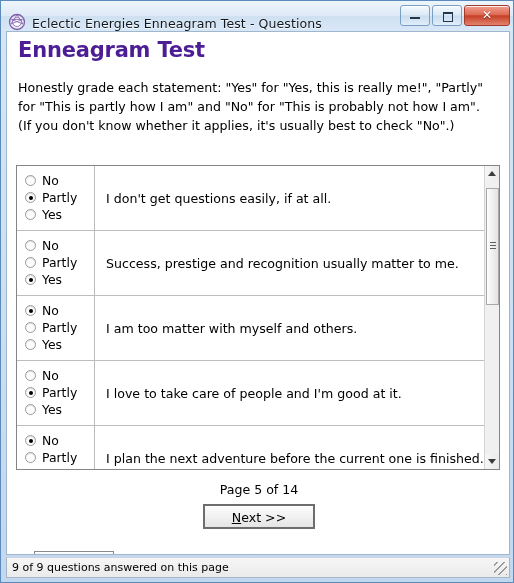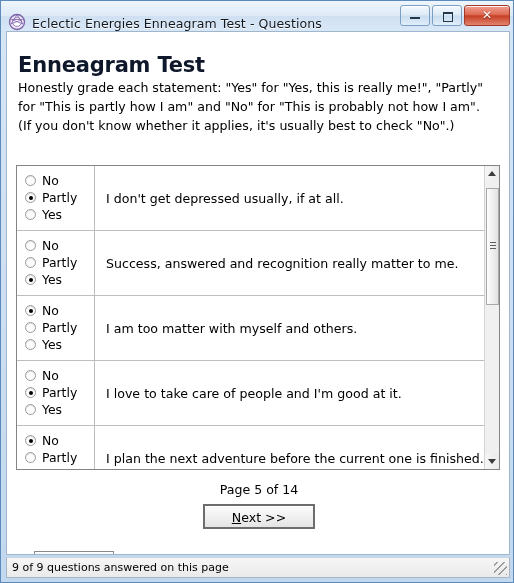--- a/index.html
+++ b/index.html
@@ -101,24 +101,24 @@
     background: #ffffff;
     border: 1px solid #9fb6cc;
     border-top: 1px solid #9fb6cc;
     box-sizing: border-box;
     overflow: hidden;
   }
 
   #heading {
     position: absolute;
     left: 11px;
-    top: 21px;
+    top: 6px;
     font-size: 21px;
     font-weight: bold;
-    color: #0f172a;
+    color: #4c1d95;
     letter-spacing: -0.2px;
   }
 
   #instructions {
     position: absolute;
     left: 11px;
     top: 46px;
     width: 478px;
     font-size: 12.6px;
     line-height: 19px;
@@ -376,38 +376,38 @@
               </div>
               <div class="opt">
                 <span class="radio checked"></span>
                 <span class="opt-label">Partly</span>
               </div>
               <div class="opt">
                 <span class="radio"></span>
                 <span class="opt-label">Yes</span>
               </div>
             </div>
-            <div class="qrow-text">I don't get depressed usually, if at all.</div>
+            <div class="qrow-text">I don't get questions easily, if at all.</div>
           </div>
           <div class="qrow">
             <div class="qrow-options">
               <div class="opt">
                 <span class="radio"></span>
                 <span class="opt-label">No</span>
               </div>
               <div class="opt">
                 <span class="radio"></span>
                 <span class="opt-label">Partly</span>
               </div>
               <div class="opt">
                 <span class="radio checked"></span>
                 <span class="opt-label">Yes</span>
               </div>
             </div>
-            <div class="qrow-text">Success, answered and recognition really matter to me.</div>
+            <div class="qrow-text">Success, prestige and recognition usually matter to me.</div>
           </div>
           <div class="qrow">
             <div class="qrow-options">
               <div class="opt">
                 <span class="radio checked"></span>
                 <span class="opt-label">No</span>
               </div>
               <div class="opt">
                 <span class="radio"></span>
                 <span class="opt-label">Partly</span>

